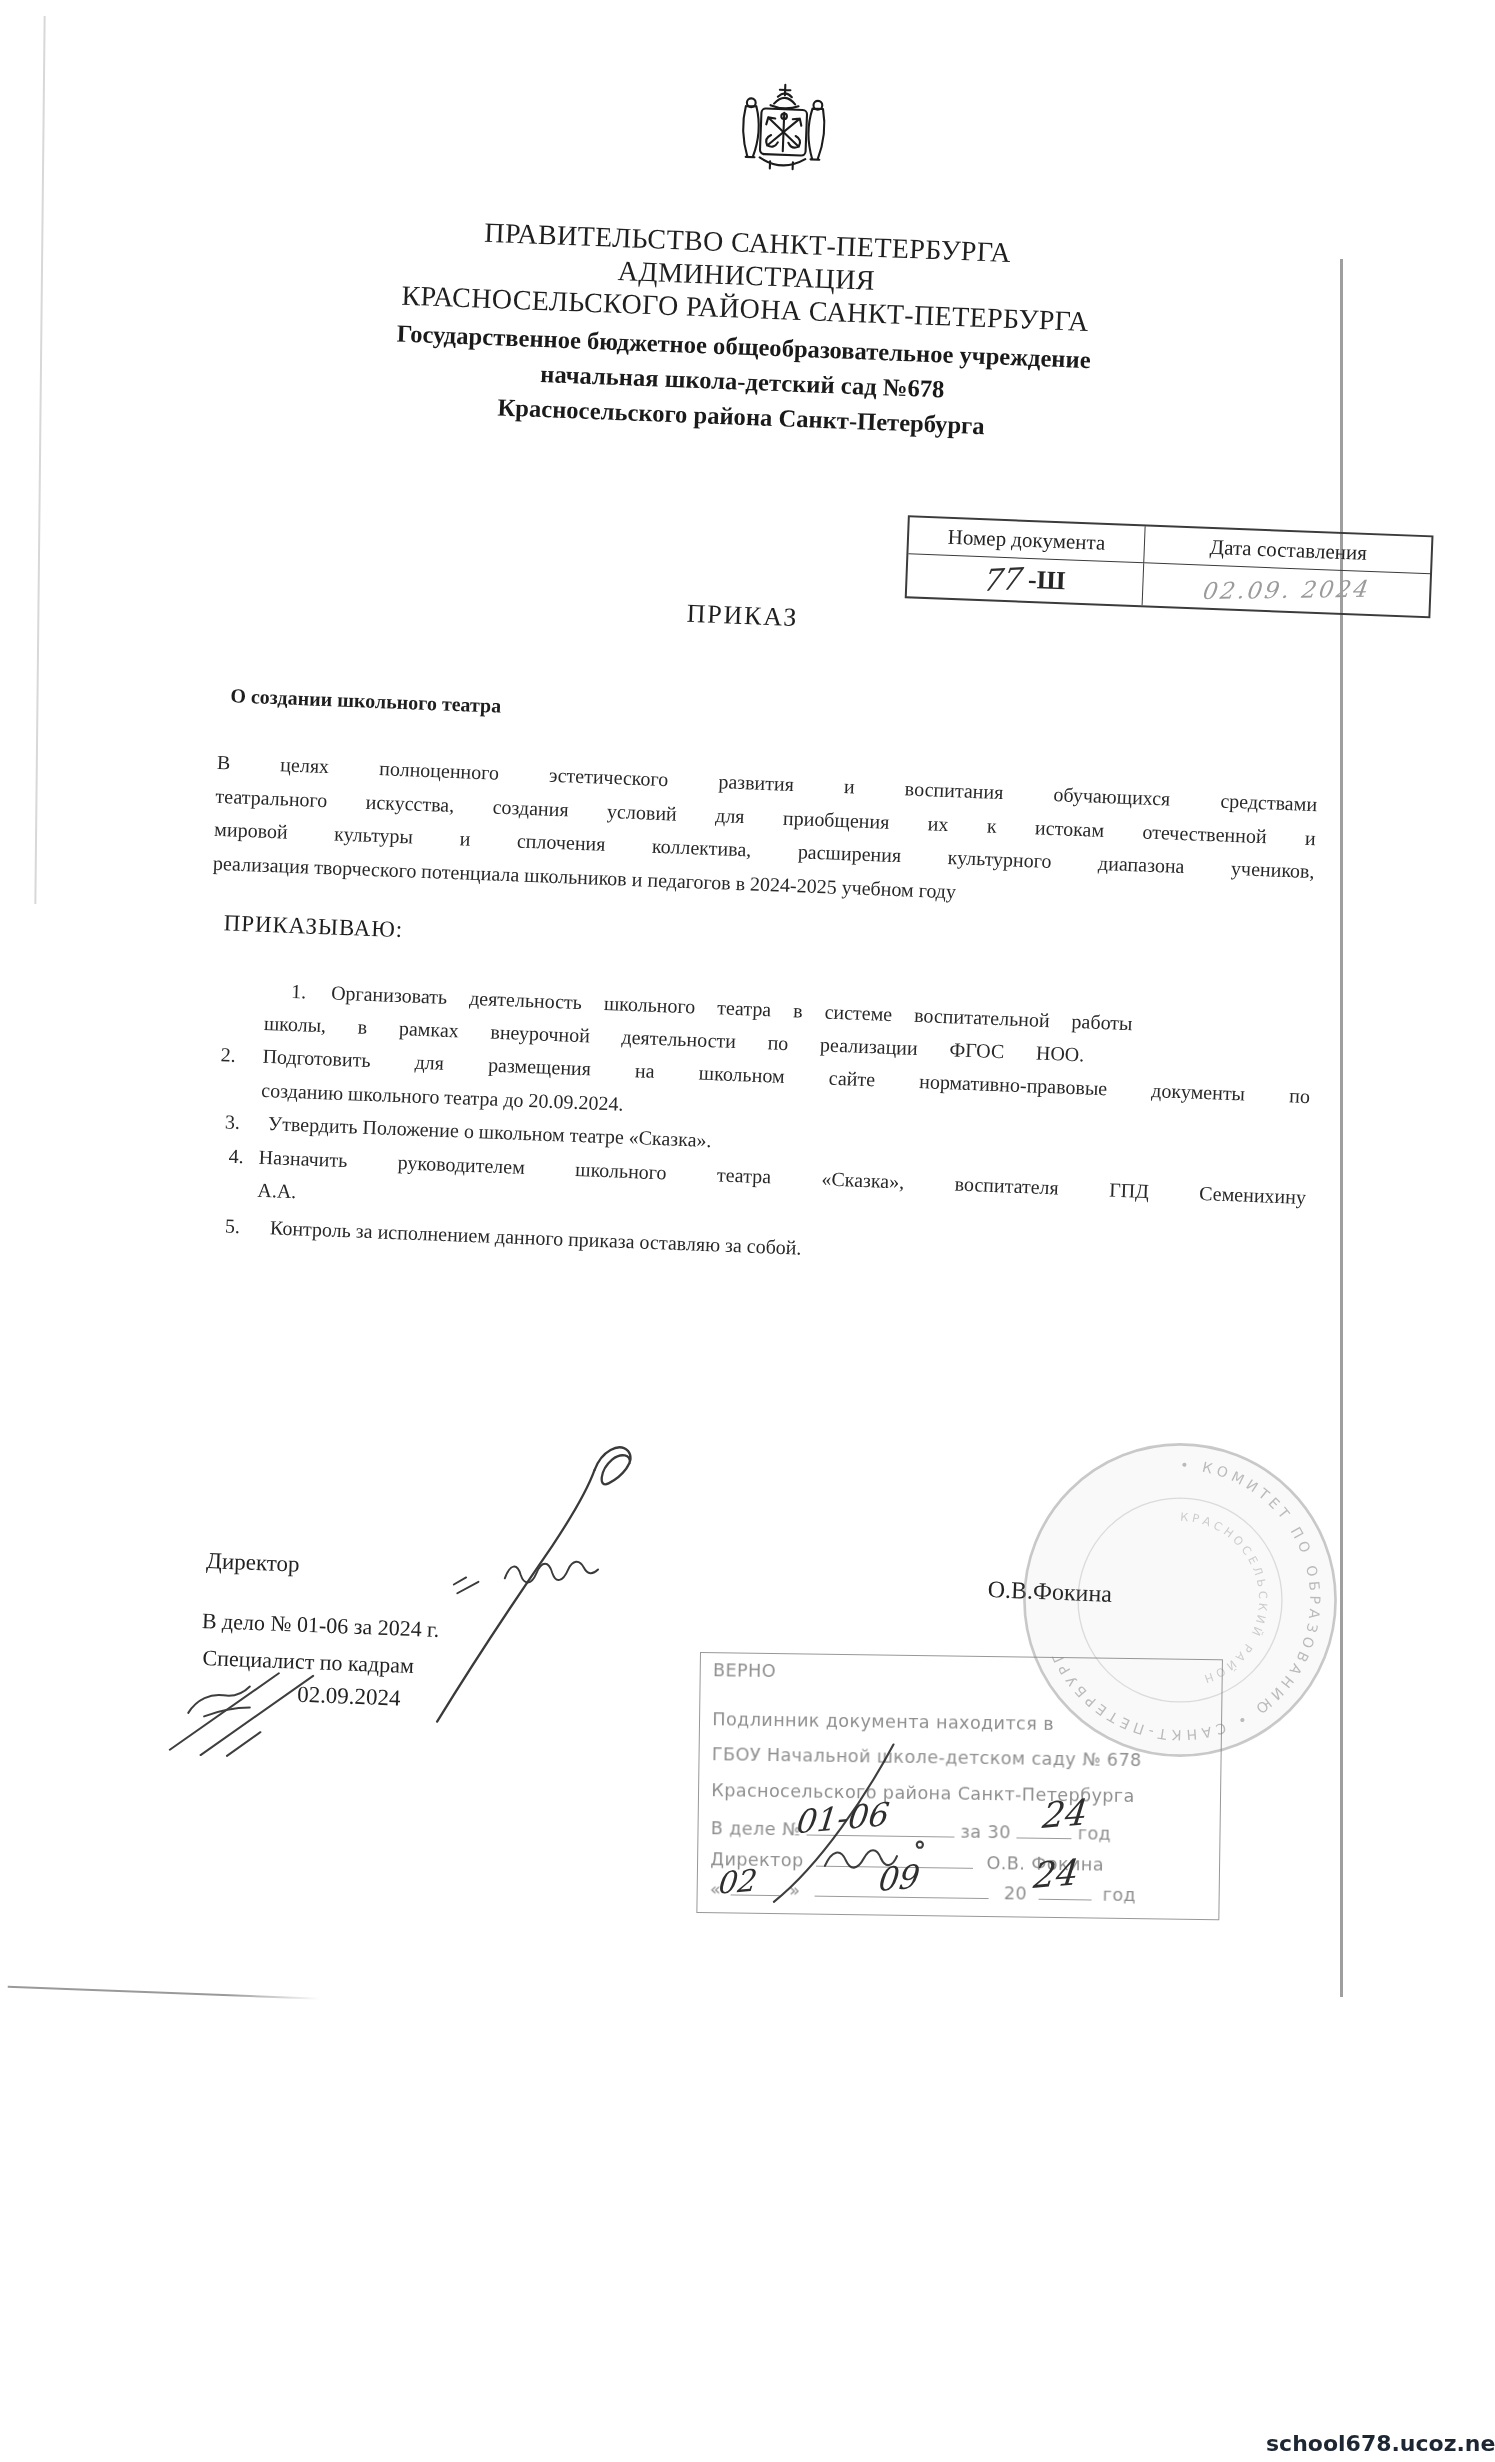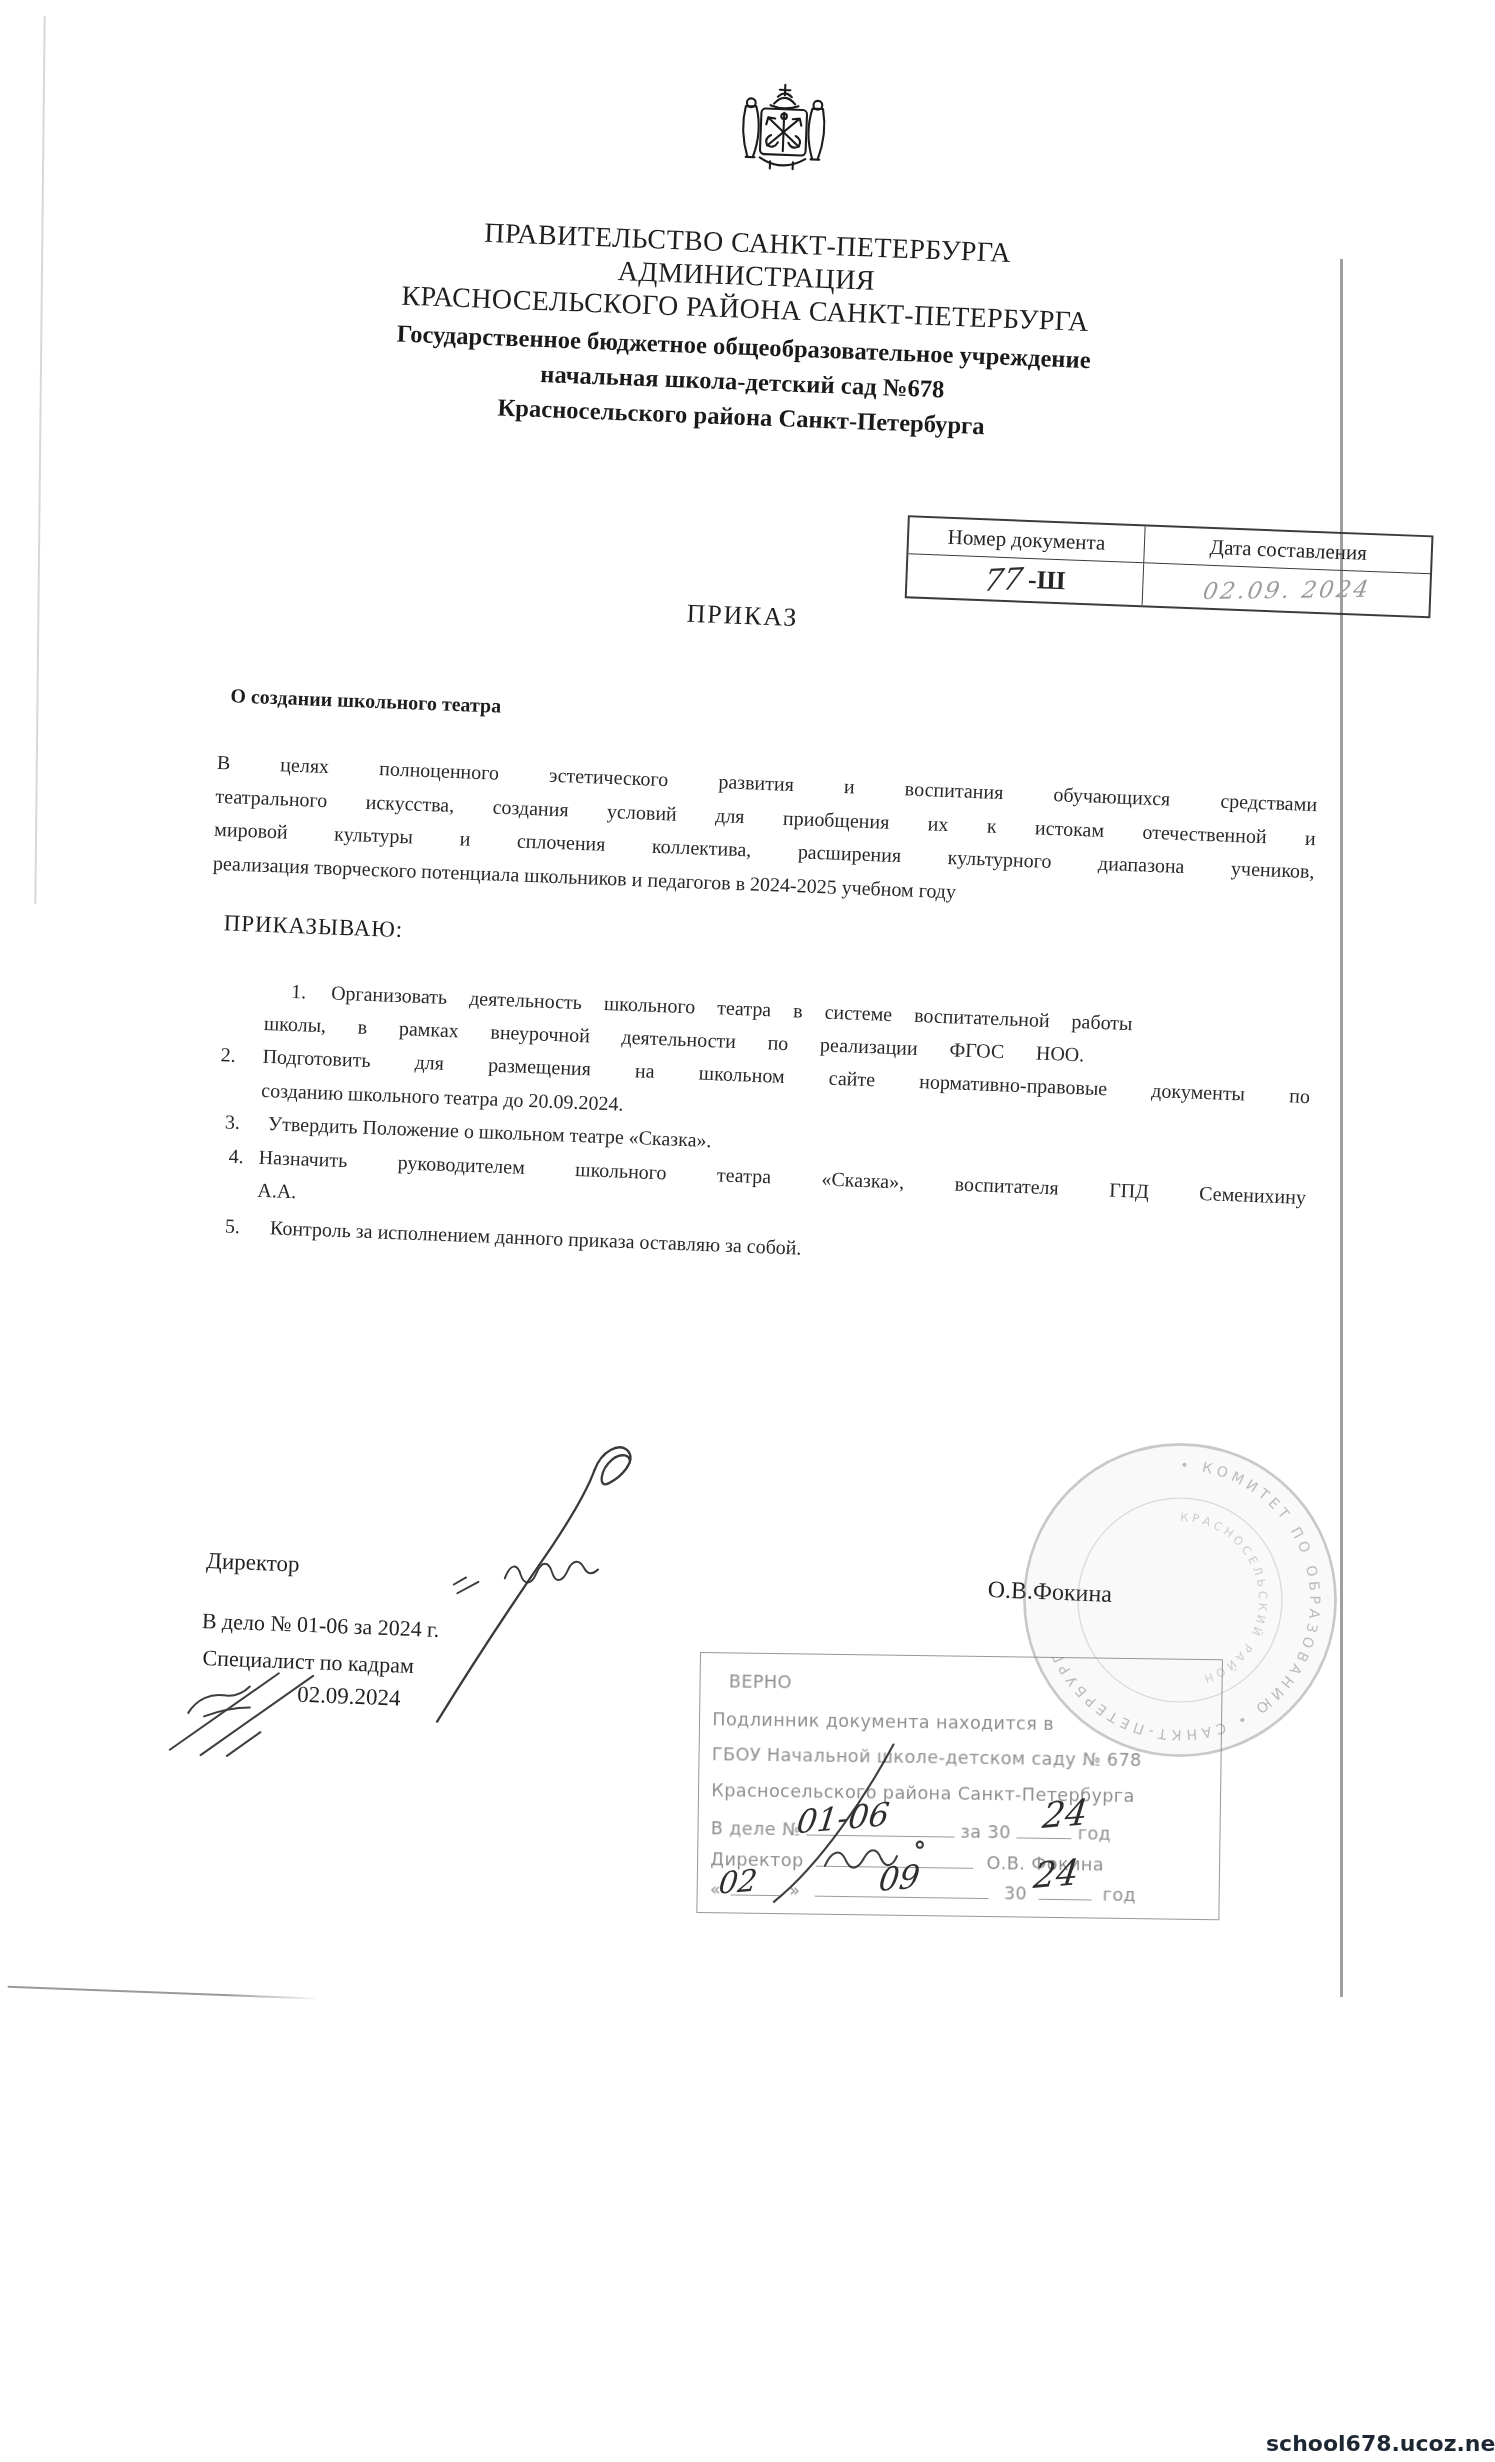--- a/index.html
+++ b/index.html
@@ -142,42 +142,42 @@
     </defs>
     <text font-size="16" letter-spacing="5" fill="rgba(118,118,118,0.48)">
       <textPath href="#rs-outer">• КОМИТЕТ ПО ОБРАЗОВАНИЮ • САНКТ-ПЕТЕРБУРГ</textPath>
     </text>
     <text font-size="13" letter-spacing="4" fill="rgba(120,120,120,0.35)">
       <textPath href="#rs-inner">КРАСНОСЕЛЬСКИЙ РАЙОН</textPath>
     </text>
   </svg>
 
   <div class="vstamp">
-    <div class="vtitle" style="left:12.3px;top:18px;margin-left:16px;">ВЕРНО</div>
+    <div class="vtitle" style="left:12.3px;top:7px;">ВЕРНО</div>
     <div style="left:12.3px;top:56px;">Подлинник документа находится в</div>
     <div style="left:12.3px;top:91px;">ГБОУ Начальной школе-детском саду № 678</div>
     <div style="left:12.3px;top:127px;">Красносельского района Санкт-Петербурга</div>
     <div style="left:12.3px;top:164px;">
       <span>В деле №</span>
       <span class="blank" style="width:148px;"></span>
       <span>за 30</span>
       <span class="blank" style="width:55px;"></span>
       <span>год</span>
     </div>
     <div style="left:12.3px;top:195px;">
       <span>Директор</span>
       <span class="blank" style="width:157px;margin:0 7px;"></span>
       <span>О.В. Фокина</span>
     </div>
     <div style="left:12.3px;top:225px;">
       <span>«</span>
       <span class="blank" style="width:49px;margin:0 3.5px;"></span>
       <span>»</span>
       <span class="blank" style="width:174px;margin:0 8.8px;"></span>
-      <span>30</span>
+      <span>20</span>
       <span class="blank" style="width:53px;margin:0 5.3px;"></span>
       <span>год</span>
     </div>
   </div>
 
   <div class="hw" style="left:797px;top:1799px;font-size:32px;">01-06</div>
   <div class="hw" style="left:1043px;top:1794px;font-size:35px;">24</div>
   <div class="hw" style="left:719px;top:1864px;font-size:30px;">02</div>
   <div class="hw" style="left:879px;top:1859px;font-size:32px;">09</div>
   <div class="hw" style="left:1034px;top:1854px;font-size:35px;">24</div>

